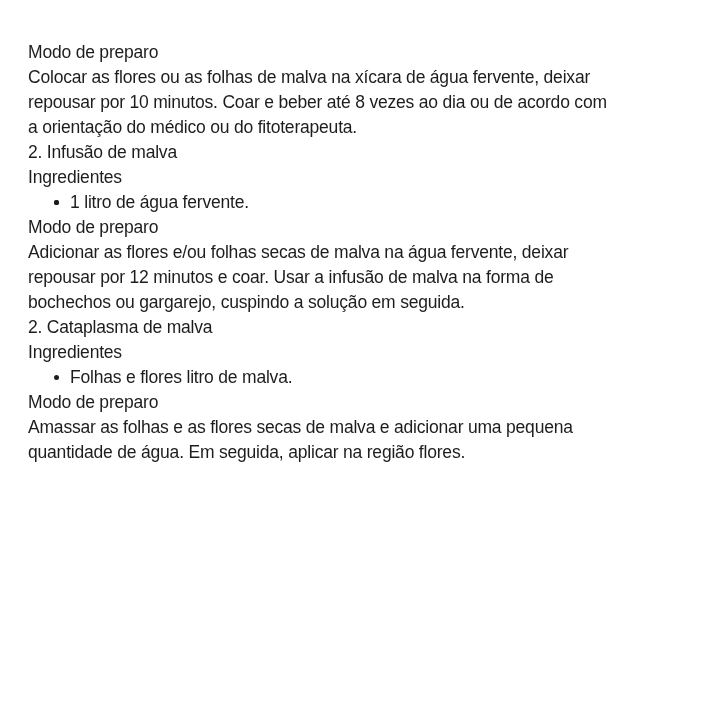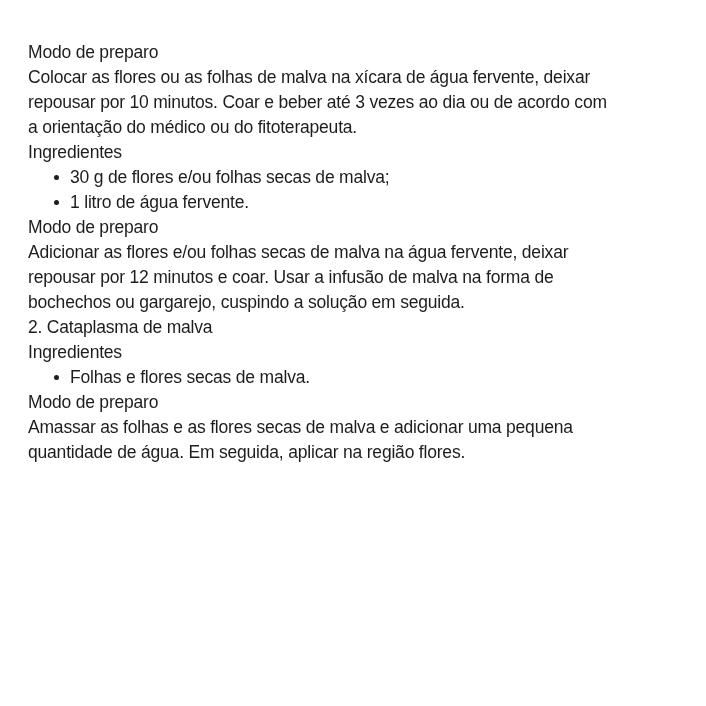--- a/index.html
+++ b/index.html
@@ -53,31 +53,31 @@
 </style>
 </head>
 <body>
 
 <div class="page">
   <div class="doc">
 
     <p class="heading">Modo de preparo</p>
 
     <p class="paragraph">Colocar as flores ou as folhas de malva na xícara de água fervente, deixar
-repousar por 10 minutos. Coar e beber até 3 vezes ao dia ou de acordo com
+repousar por 10 minutos. Coar e beber até 8 vezes ao dia ou de acordo com
 a orientação do médico ou do fitoterapeuta.</p>
 
+    <p class="heading">2. Infusão de malva</p>
 
 
     <p class="heading">Ingredientes</p>
 
     <ul class="bullet-list">
       <li class="bullet-item">
         <span class="dot"></span>
-        <span>30 g de flores e/ou folhas secas de malva;</span>
       </li>
       <li class="bullet-item">
         <span class="dot"></span>
         <span>1 litro de água fervente.</span>
       </li>
     </ul>
 
     <p class="heading">Modo de preparo</p>
 
     <p class="paragraph">Adicionar as flores e/ou folhas secas de malva na água fervente, deixar
@@ -85,21 +85,21 @@
 bochechos ou gargarejo, cuspindo a solução em seguida.</p>
 
     <p class="heading">2. Cataplasma de malva</p>
 
 
     <p class="heading">Ingredientes</p>
 
     <ul class="bullet-list">
       <li class="bullet-item">
         <span class="dot"></span>
-        <span>Folhas e flores secas de malva.</span>
+        <span>Folhas e flores litro de malva.</span>
       </li>
     </ul>
 
     <p class="heading">Modo de preparo</p>
 
     <p class="paragraph">Amassar as folhas e as flores secas de malva e adicionar uma pequena
 quantidade de água. Em seguida, aplicar na região flores.</p>
 
   </div>
 </div>

